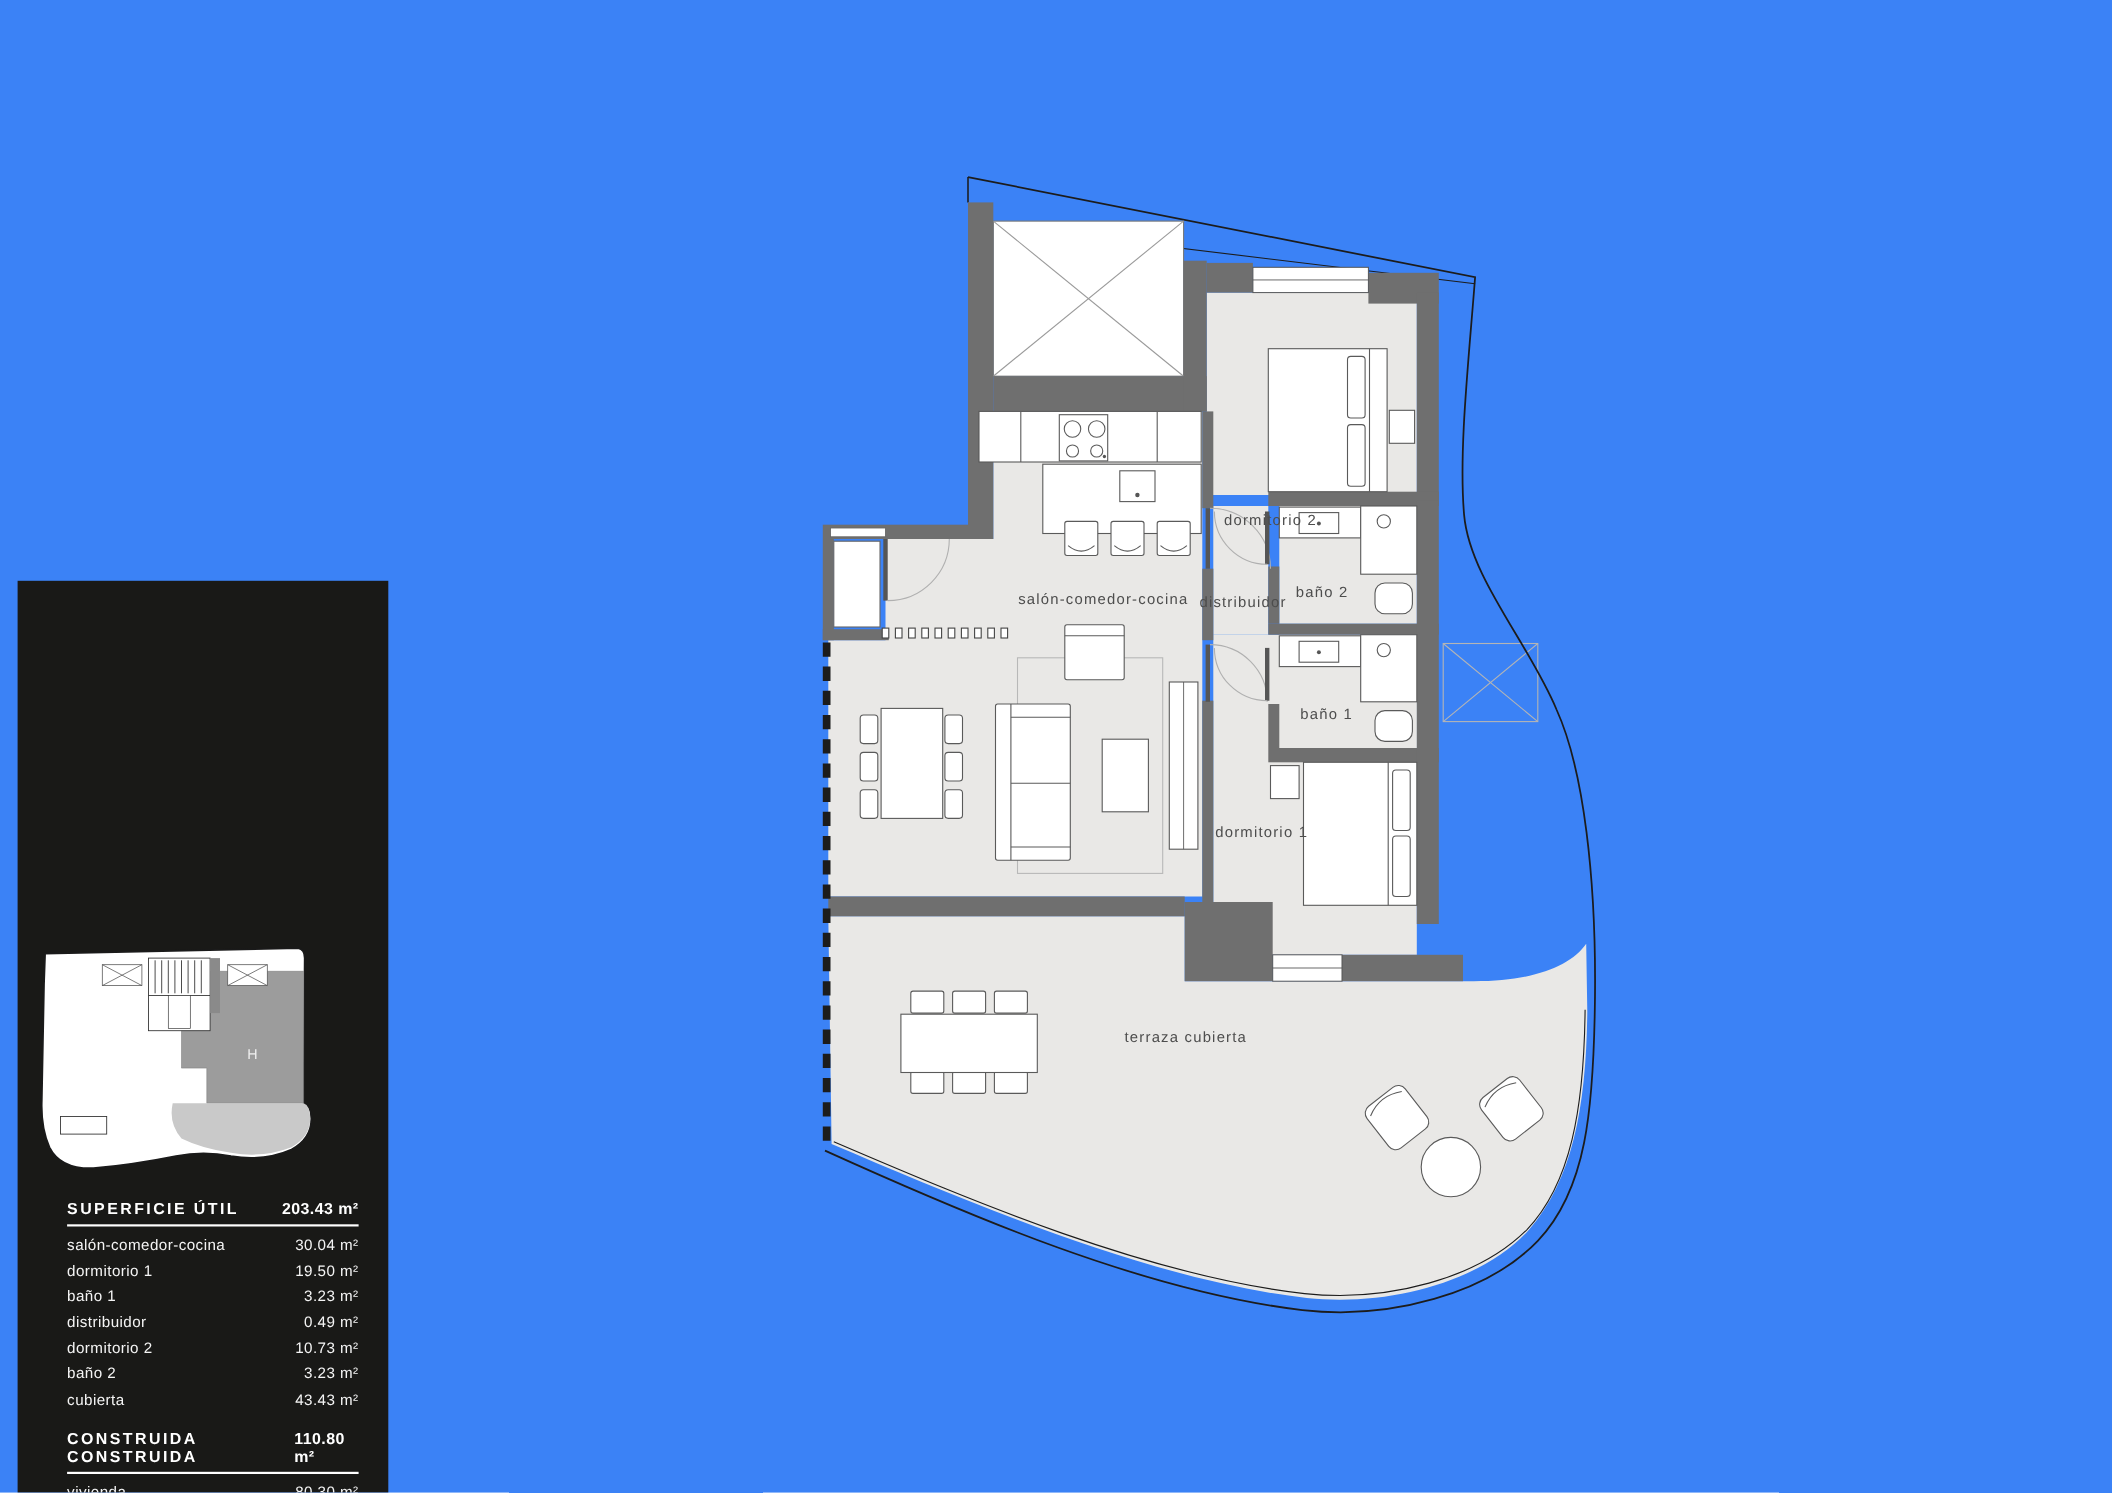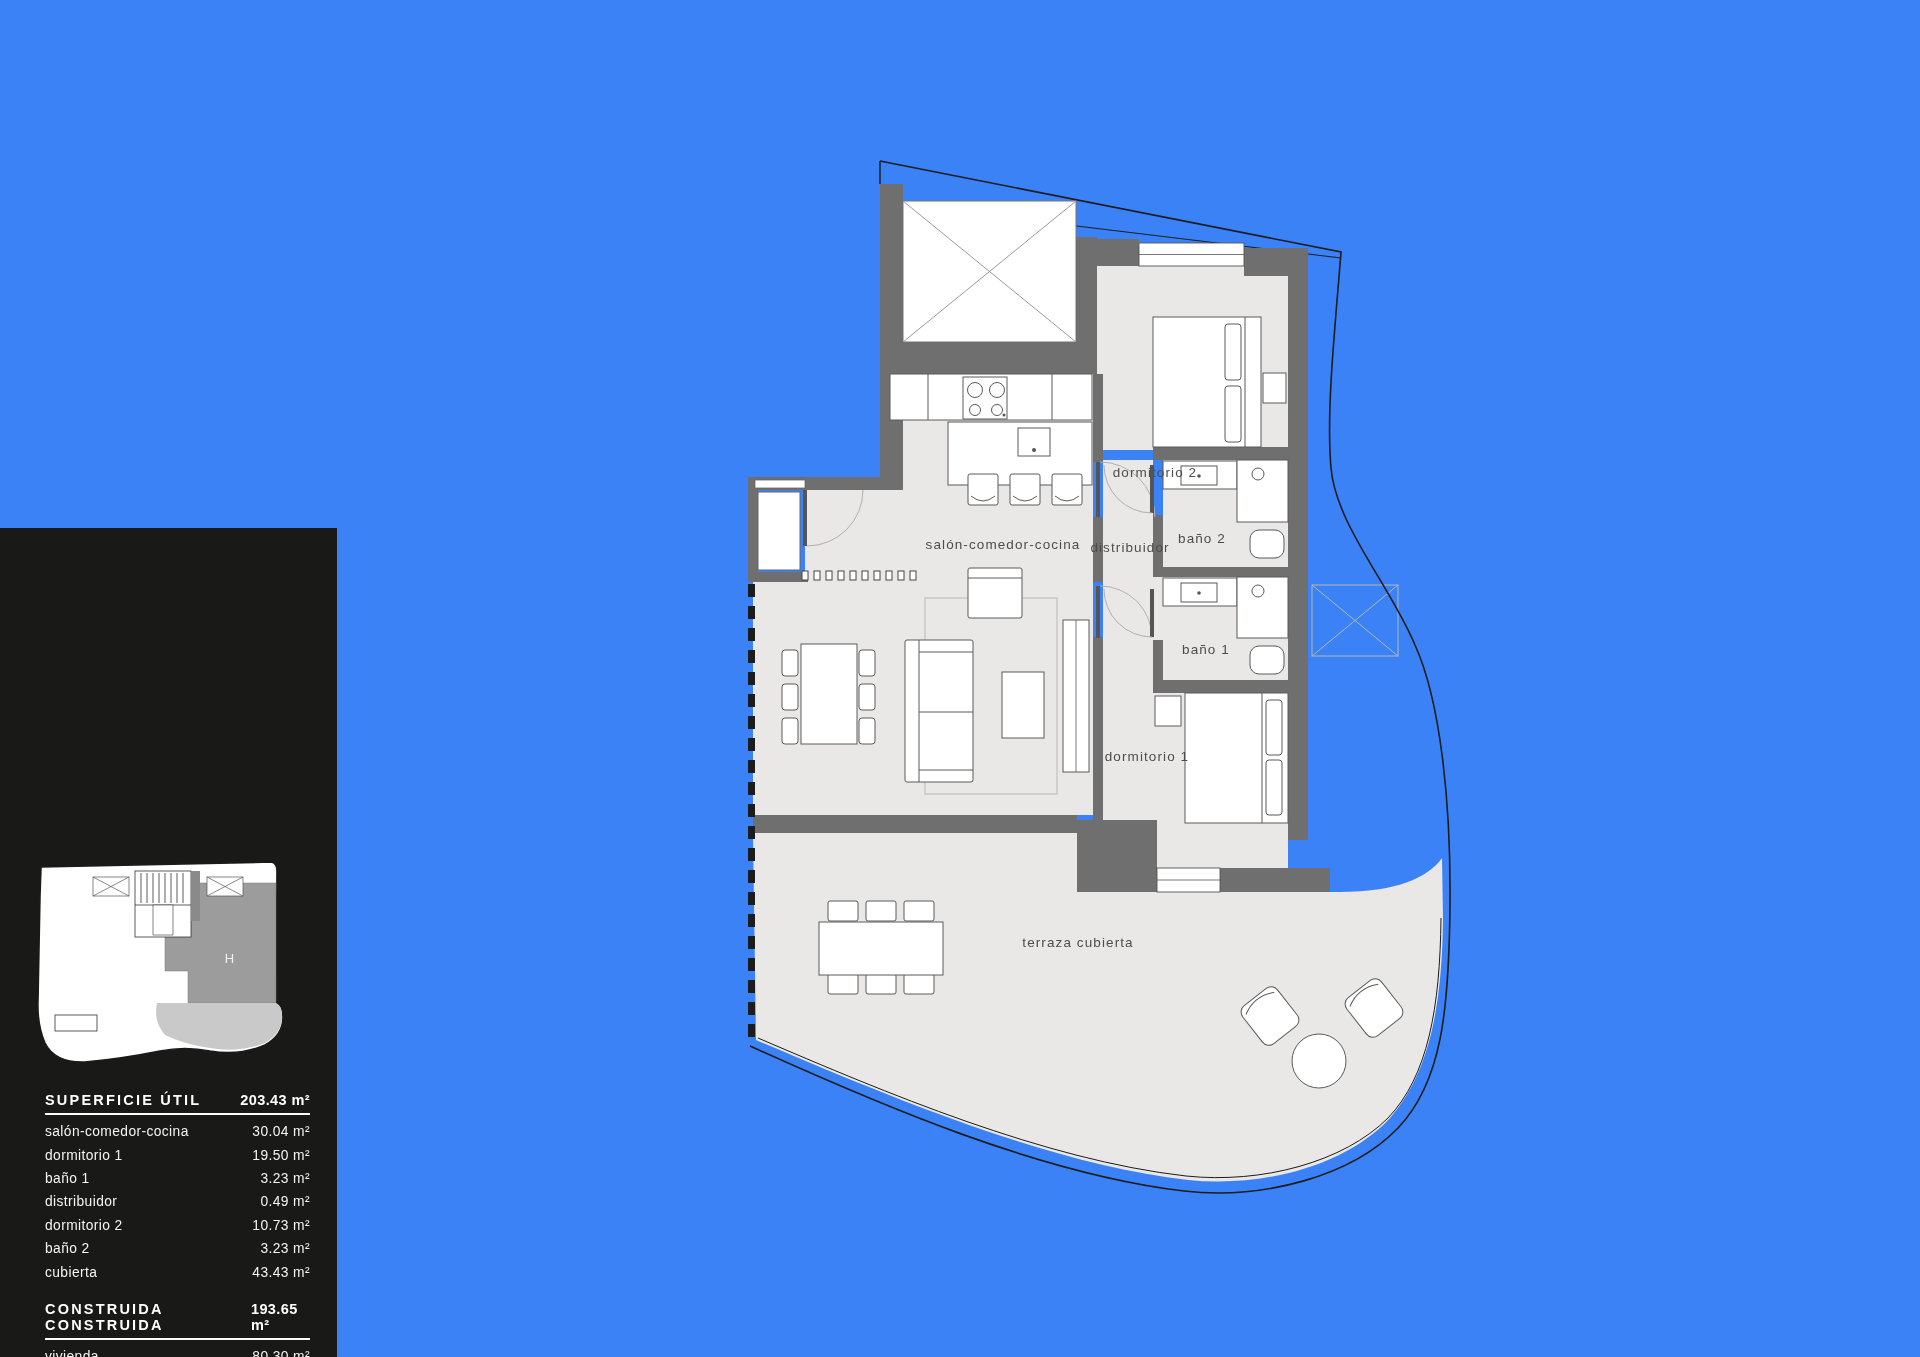--- a/index.html
+++ b/index.html
@@ -1,19 +1,19 @@
 <!DOCTYPE html>
 <html><head>
 <meta charset="utf-8">
 <style>
   html,body{margin:0;padding:0;background:#fff;}
   .stage{position:relative;width:1920px;height:1357px;background:#3b82f6;overflow:hidden;
          font-family:"Liberation Sans",sans-serif;}
   
-  .panel{position:absolute;left:0;top:528px;width:337px;height:829px;background:#191917;color:#fff;}
+  .panel{position:absolute;left:16px;top:528px;width:337px;height:829px;background:#191917;color:#fff;}
   .area-table{position:absolute;left:45px;top:564px;width:265px;}
   .sec{margin:0;}
   .sec + .sec{margin-top:17px;}
   .sec-header{display:flex;justify-content:space-between;align-items:baseline;
               font-size:14.5px;font-weight:bold;letter-spacing:2.2px;
               padding-bottom:5px;border-bottom:2px solid #ffffff;margin-bottom:5px;}
   .sec-header .total{letter-spacing:0.4px;}
   .row{display:flex;justify-content:space-between;align-items:center;
        height:23.4px;font-size:13.8px;letter-spacing:0.4px;color:#f4f4f4;font-weight:normal;}
   
@@ -272,21 +272,21 @@
             <span>3.23 m²</span>
           </div>
           <div class="row">
             <span>cubierta</span>
             <span>43.43 m²</span>
           </div>
         </div>
         <div class="sec">
           <div class="sec-header">
             <span>CONSTRUIDA CONSTRUIDA</span>
-            <span class="total">193.65 m²</span>
+            <span class="total">110.80 m²</span>
           </div>
           <div class="row">
             <span>vivienda</span>
             <span>80.30 m²</span>
           </div>
         </div>
       </div>
 
     <svg class="mini-plan" style="position:absolute;left:25px;top:-200px;" width="0" height="0"></svg>
 

